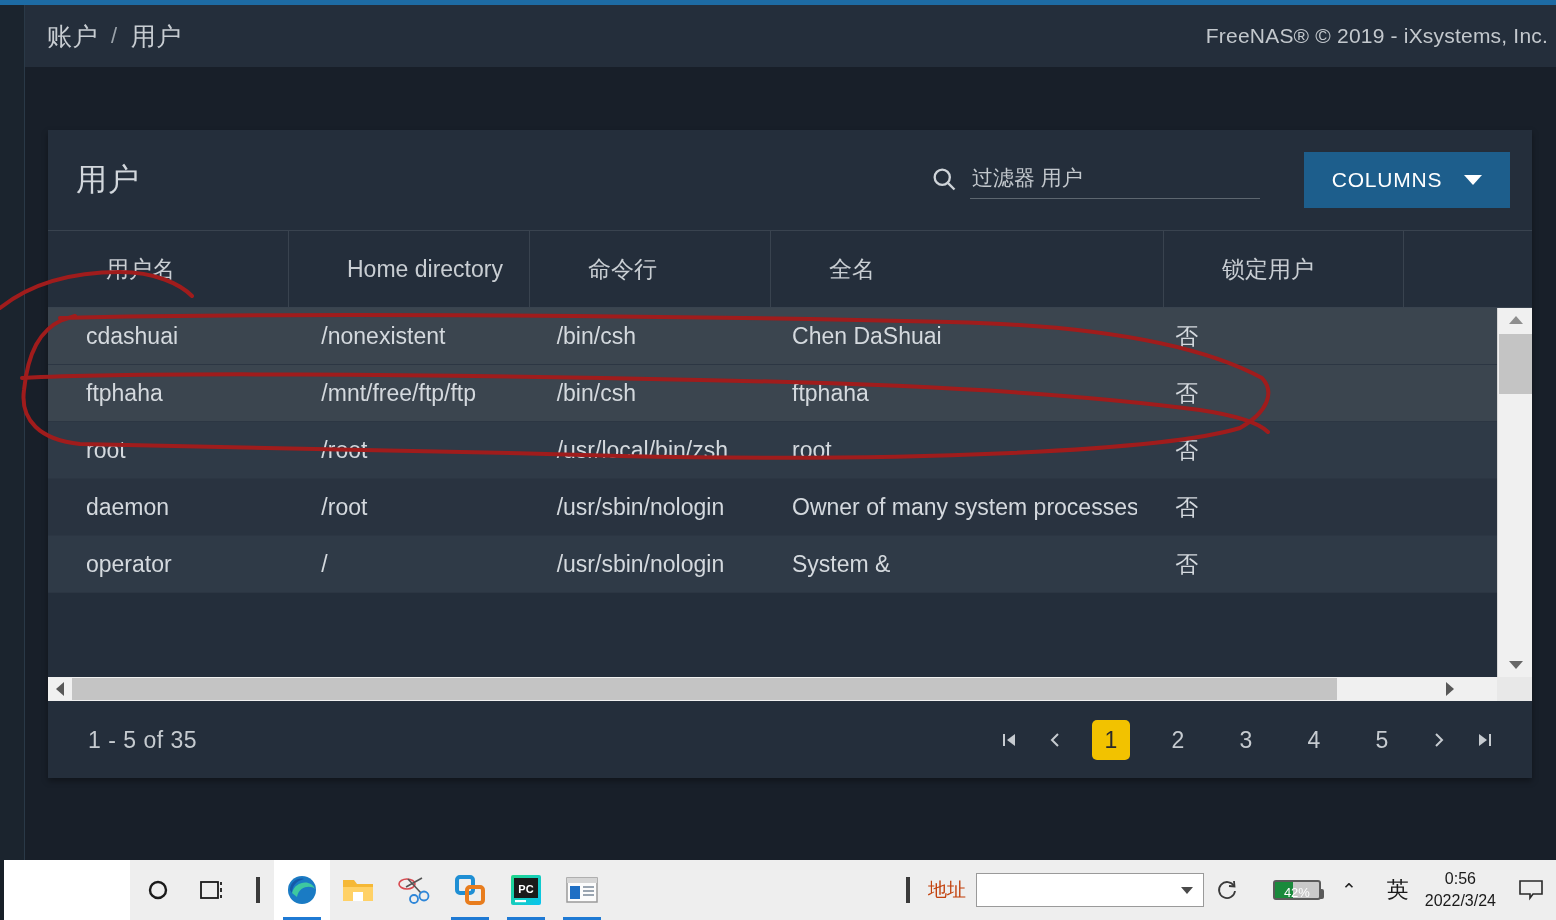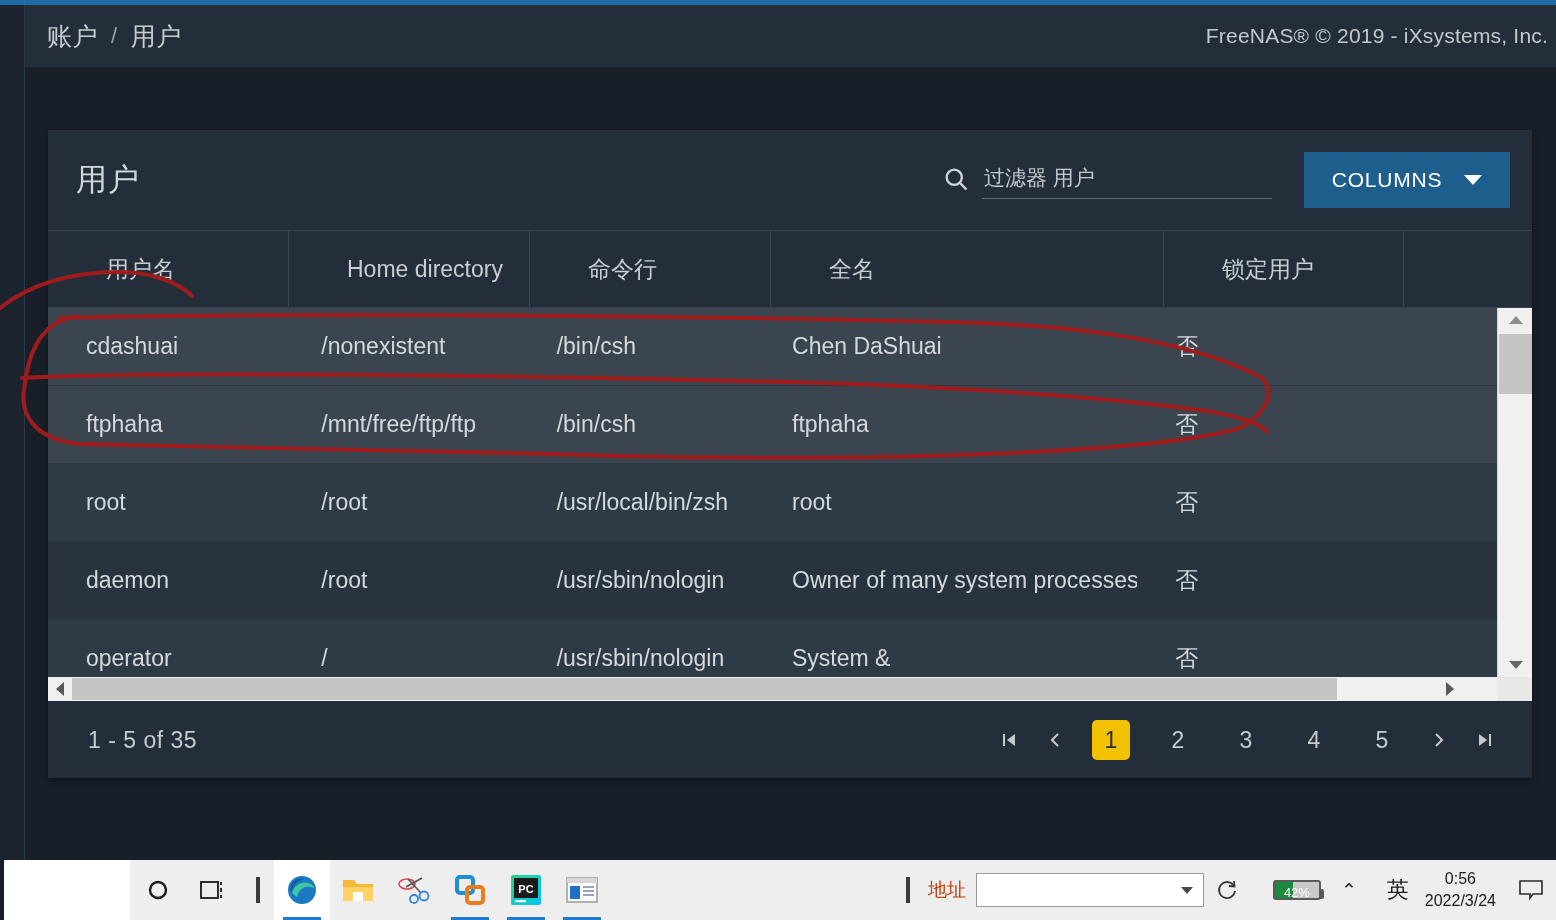--- a/index.html
+++ b/index.html
@@ -69,21 +69,21 @@
     padding: 0 22px 0 28px;
     position: relative;
   }
   .card-title {
     font-size: 31px; color: #d2d7dc; font-weight: 400;
     letter-spacing: 1px;
   }
   .toolbar-right {
     margin-left: auto;
     display: flex; align-items: center;
-    gap: 20px;
+    gap: 32px;
   }
   .search-wrap {
     display: flex; align-items: flex-end;
     gap: 12px;
     margin-right: 12px;
   }
   .search-icon { width: 28px; height: 28px; display: block; margin-bottom: 6px; }
   .filter-input {
     width: 290px;
     background: transparent;
@@ -144,21 +144,21 @@
     position: relative;
     height: 393px;
   }
   .table-body {
     position: absolute; left: 0; top: 0;
     width: 1449px; height: 369px;
     overflow: hidden;
   }
   .tr {
     display: flex;
-    height: 78px;
+    height: 57px;
     border-bottom: 1px solid #2c3643;
     background: #293340;
   }
   .tr.alt { background: #2f3a47; }
   .tr.hl { background: #3b454f; }
   .td {
     display: flex; align-items: center;
     color: #d4d9de;
     font-size: 23px;
     padding-left: 38px;

